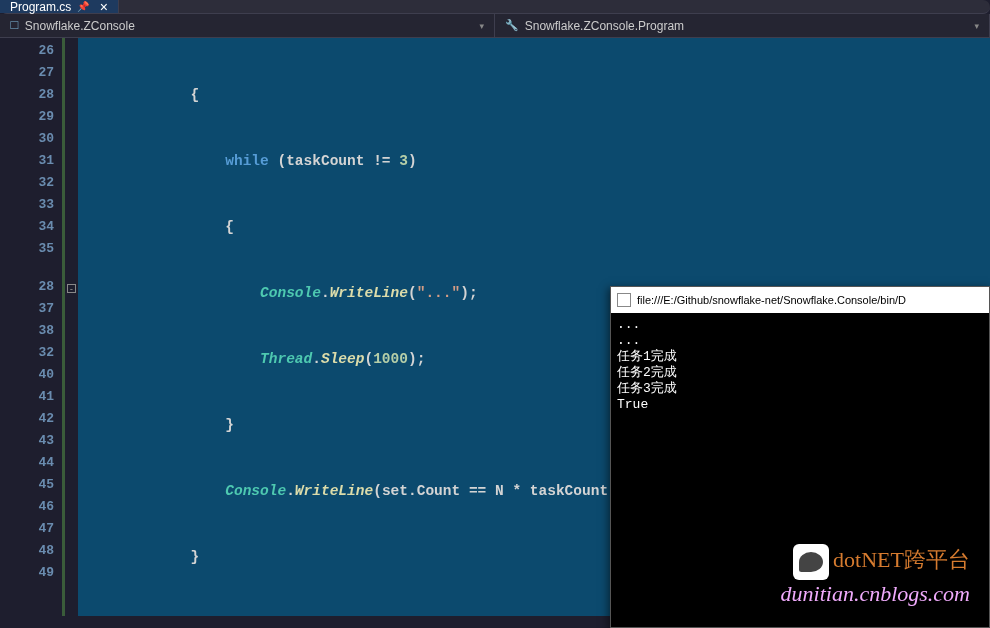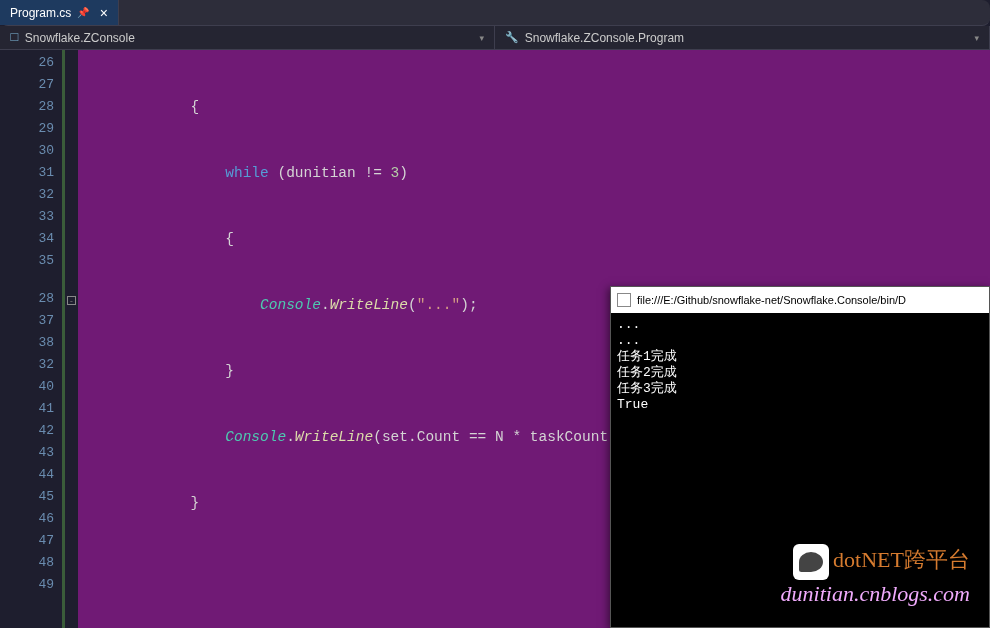--- a/index.html
+++ b/index.html
@@ -7,21 +7,21 @@
       background: #1e1e2e;
       font-family: Consolas, 'Courier New', monospace;
       font-size: 14px;
       overflow: hidden;
       width: 990px;
       height: 628px;
       position: relative;
     }
     .tab-bar {
       background: #2d2d3a;
-      height: 26px;
+      height: 14px;
       display: flex;
       border-bottom: 1px solid #3e3e4e;
       border-radius: 8px;
     }
     .tab {
       background: #1e3a5f;
       color: #ffffff;
       padding: 4px 10px;
       display: flex;
       align-items: center;
@@ -47,21 +47,22 @@
       font-size: 12px;
       font-family: 'Segoe UI', sans-serif;
       flex: 1;
       border-right: 1px solid #3e3e4e;
     }
     .bc-icon { color: #7eb8da; font-size: 11px; }
     .dropdown-arrow { margin-left: auto; color: #888; font-size: 9px; }
     .editor-area {
       display: flex;
       height: calc(628px - 50px);
-      background: #701a75;
+      background: #0c4a6e;
+      font-weight: bold;
     }
     .gutter {
       background: #1e1e2e;
       width: 62px;
       padding-top: 2px;
       text-align: right;
       color: #6a8caf;
       font-size: 13px;
       line-height: 22px;
       user-select: none;
@@ -224,23 +225,24 @@
       <div style="height:22px"></div>
       <div style="height:22px"></div>
       <div style="height:22px"></div>
       <div style="height:22px"></div>
       <div style="height:22px"></div>
     <div style="height:16px"></div>
     <div style="height:22px"><span class="fold-box">-</span></div>
   </div>
   <div class="code-area">
     <div class="code-line"><span>            {</span></div>
-    <div class="code-line"><span>                </span><span class="kw">while</span><span> (dunitian != </span><span class="num">3</span><span>)</span></div>
+    <div class="code-line"><span>                </span><span class="kw">while</span><span> (taskCount != </span><span class="num">3</span><span>)</span></div>
     <div class="code-line"><span>                {</span></div>
     <div class="code-line"><span>                    </span><span class="type">Console</span><span>.</span><span class="method">WriteLine</span><span>(</span><span class="str">"..."</span><span>);</span></div>
+    <div class="code-line"><span>                    </span><span class="type">Thread</span><span>.</span><span class="method">Sleep</span><span>(</span><span class="num">1000</span><span>);</span></div>
     <div class="code-line"><span>                }</span></div>
     <div class="code-line"><span>                </span><span class="type">Console</span><span>.</span><span class="method">WriteLine</span><span>(set.Count == N * taskCount);</span></div>
     <div class="code-line"><span>            }</span></div>
     <div class="code-line"><span></span></div>
     
     
     
     
     
     

